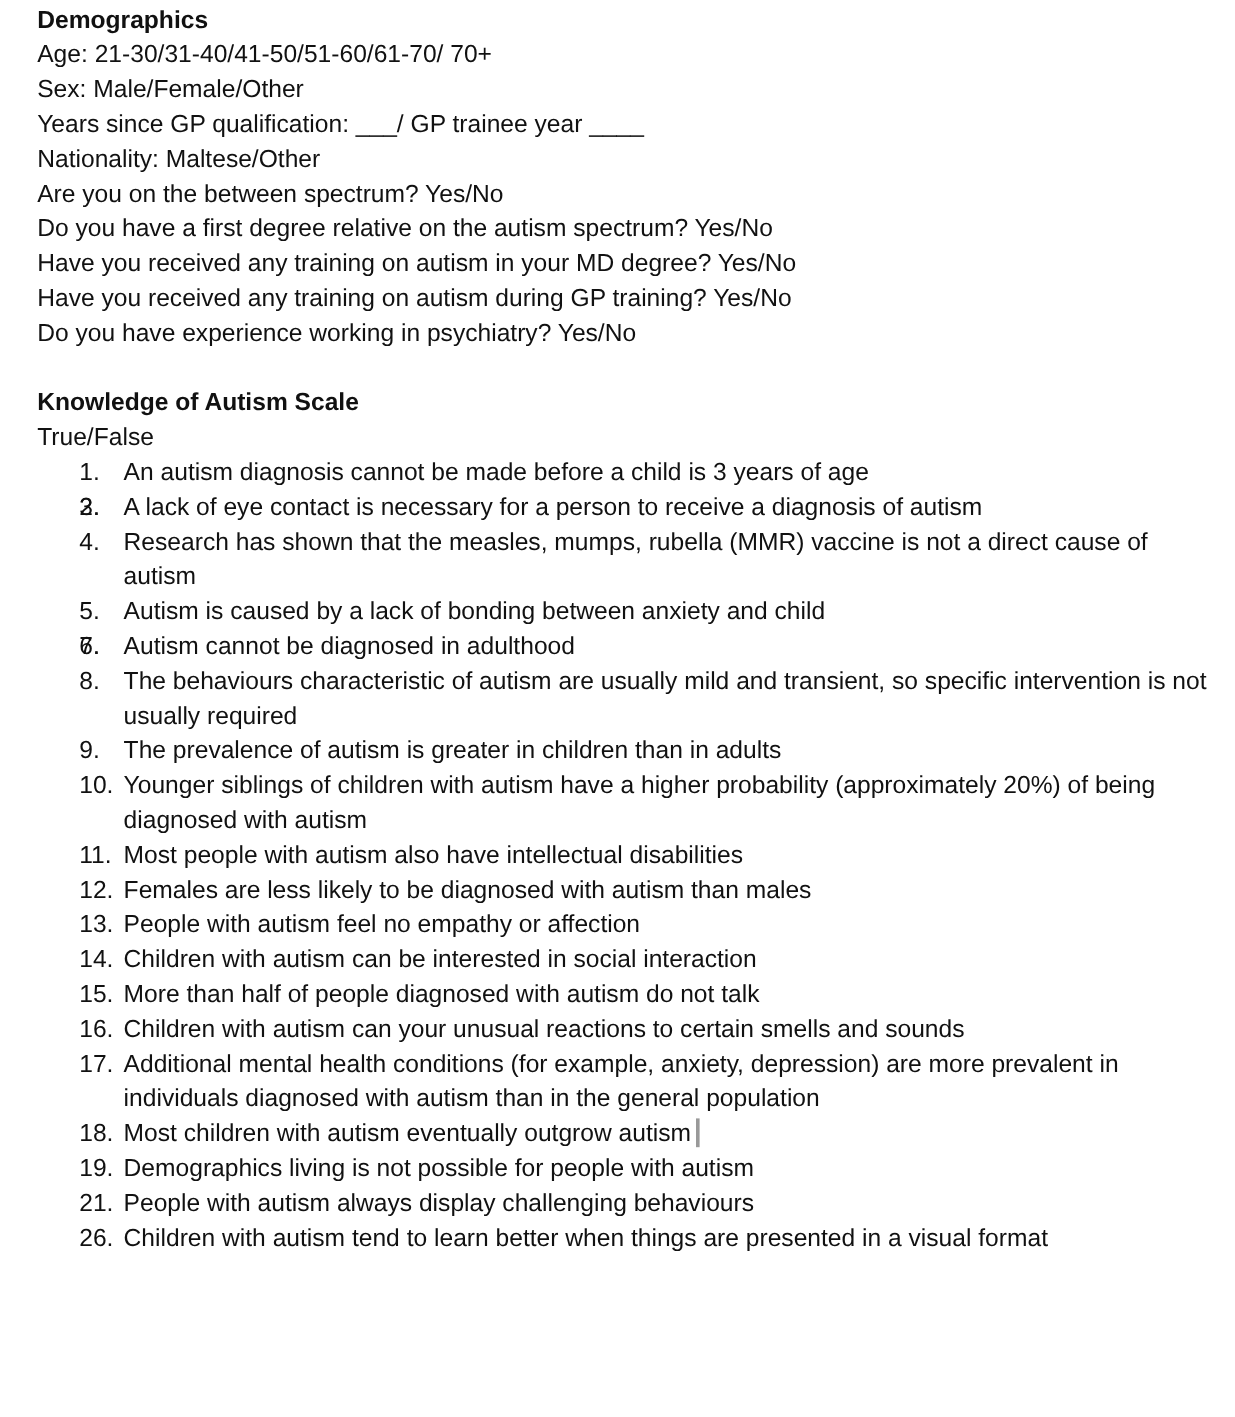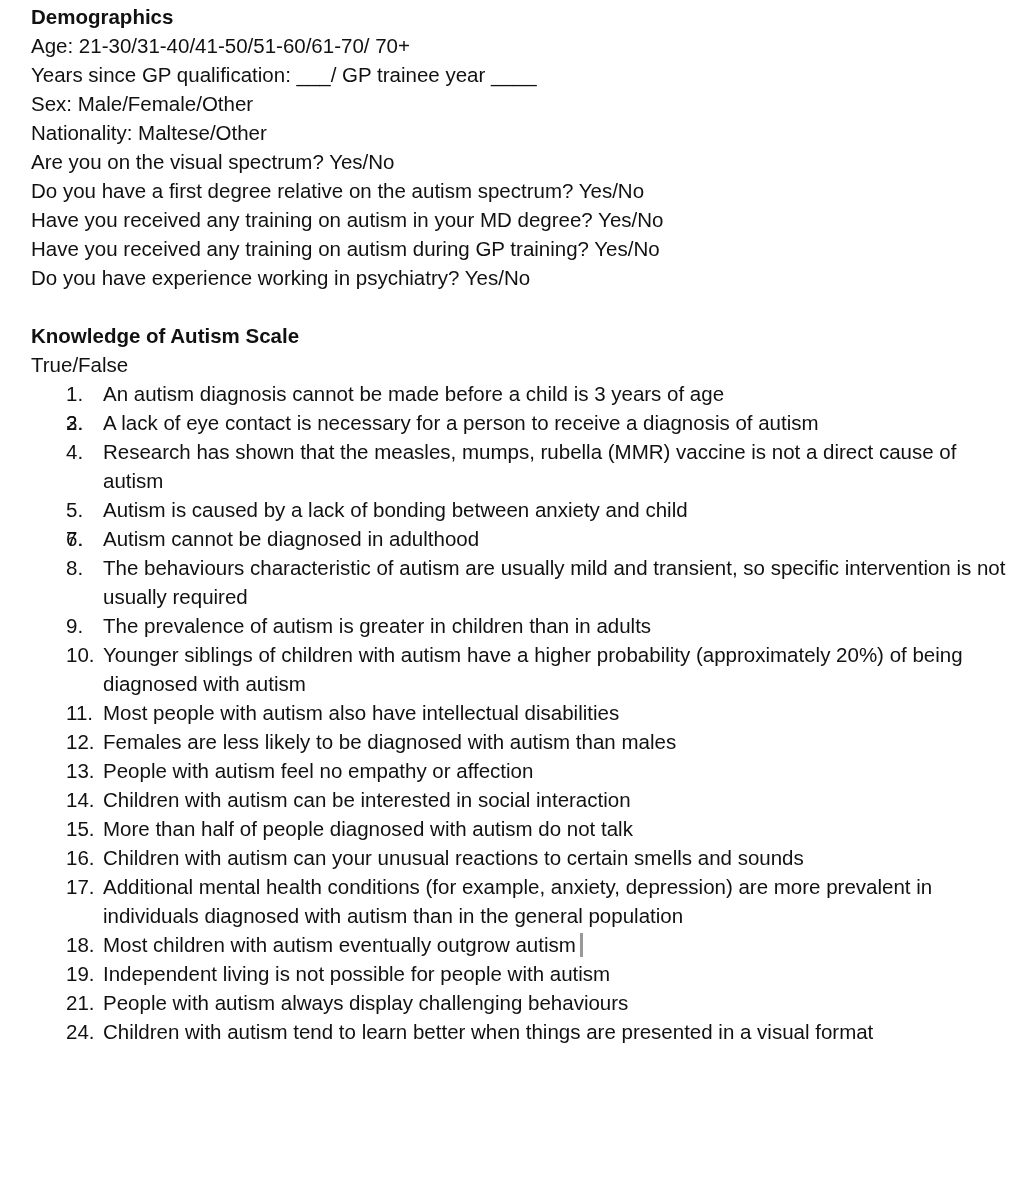--- a/index.html
+++ b/index.html
@@ -15,24 +15,24 @@
   .num { position:absolute; left:35px; width:36px; text-align:left; }
   .cursor { display:inline-block; width:3px; height:24px; background:#999; vertical-align:-5px; margin-left:4px; }
 </style>
 </head>
 <body>
 
 <div class="doc">
   <div class="line bold">Demographics</div>
   <div id="demo-lines">
       <div class="line">Age: 21-30/31-40/41-50/51-60/61-70/ 70+</div>
+      <div class="line">Sex: Male/Female/Other</div>
       <div class="line">Years since GP qualification: ___/ GP trainee year ____</div>
-      <div class="line">Sex: Male/Female/Other</div>
       <div class="line">Nationality: Maltese/Other</div>
-      <div class="line">Are you on the visual spectrum? Yes/No</div>
+      <div class="line">Are you on the between spectrum? Yes/No</div>
       <div class="line">Do you have a first degree relative on the autism spectrum? Yes/No</div>
       <div class="line">Have you received any training on autism in your MD degree? Yes/No</div>
       <div class="line">Have you received any training on autism during GP training? Yes/No</div>
       <div class="line">Do you have experience working in psychiatry? Yes/No</div>
     </div>
   <div class="spacer"></div>
   <div class="line bold">Knowledge of Autism Scale</div>
   <div class="line ital">True/False</div>
   <ol id="scale-list">
       <li><span class="num">1.</span><span>An autism diagnosis cannot be made before a child is 3 years of age</span></li>
@@ -46,17 +46,17 @@
       <li><span class="num">9.</span><span>The prevalence of autism is greater in children than in adults</span></li>
       <li><span class="num">10.</span><span>Younger siblings of children with autism have a higher probability (approximately 20%) of being diagnosed with autism</span></li>
       <li><span class="num">11.</span><span>Most people with autism also have intellectual disabilities</span></li>
       <li><span class="num">12.</span><span>Females are less likely to be diagnosed with autism than males</span></li>
       <li><span class="num">13.</span><span>People with autism feel no empathy or affection</span></li>
       <li><span class="num">14.</span><span>Children with autism can be interested in social interaction</span></li>
       <li><span class="num">15.</span><span>More than half of people diagnosed with autism do not talk</span></li>
       <li><span class="num">16.</span><span>Children with autism can your unusual reactions to certain smells and sounds</span></li>
       <li><span class="num">17.</span><span>Additional mental health conditions (for example, anxiety, depression) are more prevalent in individuals diagnosed with autism than in the general population</span></li>
       <li><span class="num">18.</span><span>Most children with autism eventually outgrow autism</span><span class="cursor"></span></li>
-      <li><span class="num">19.</span><span>Independent living is not possible for people with autism</span></li>
+      <li><span class="num">19.</span><span>Demographics living is not possible for people with autism</span></li>
       <li><span class="num">21.</span><span>People with autism always display challenging behaviours</span></li>
-      <li><span class="num">24.</span><span>Children with autism tend to learn better when things are presented in a visual format</span></li>
+      <li><span class="num">26.</span><span>Children with autism tend to learn better when things are presented in a visual format</span></li>
     </ol>
 </div>
 
 </body></html>

